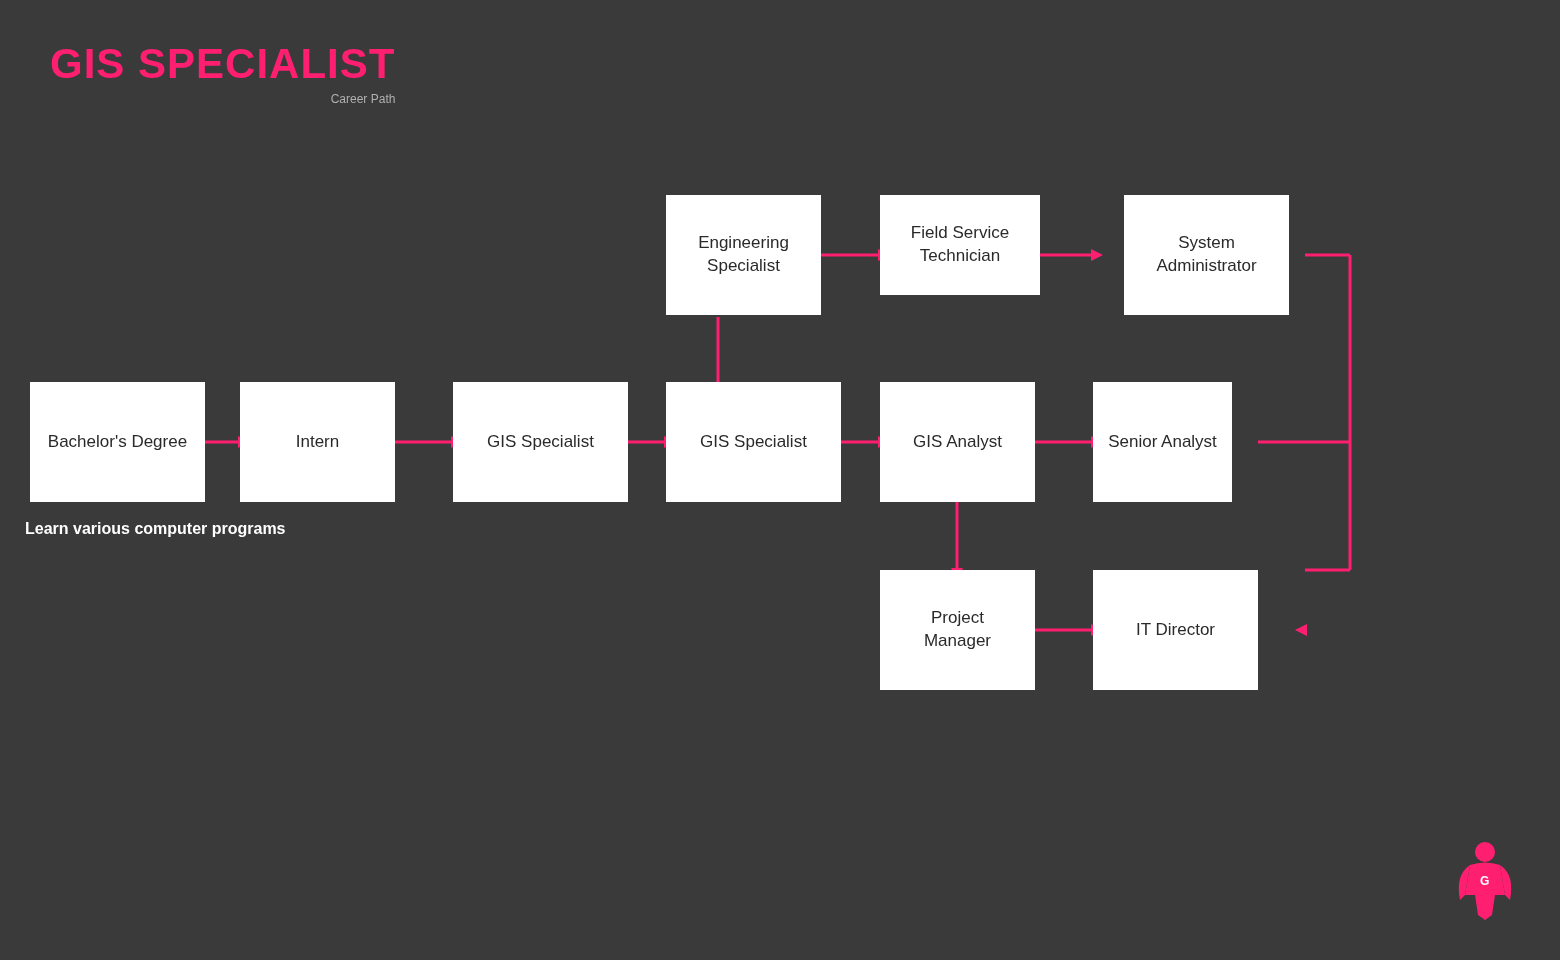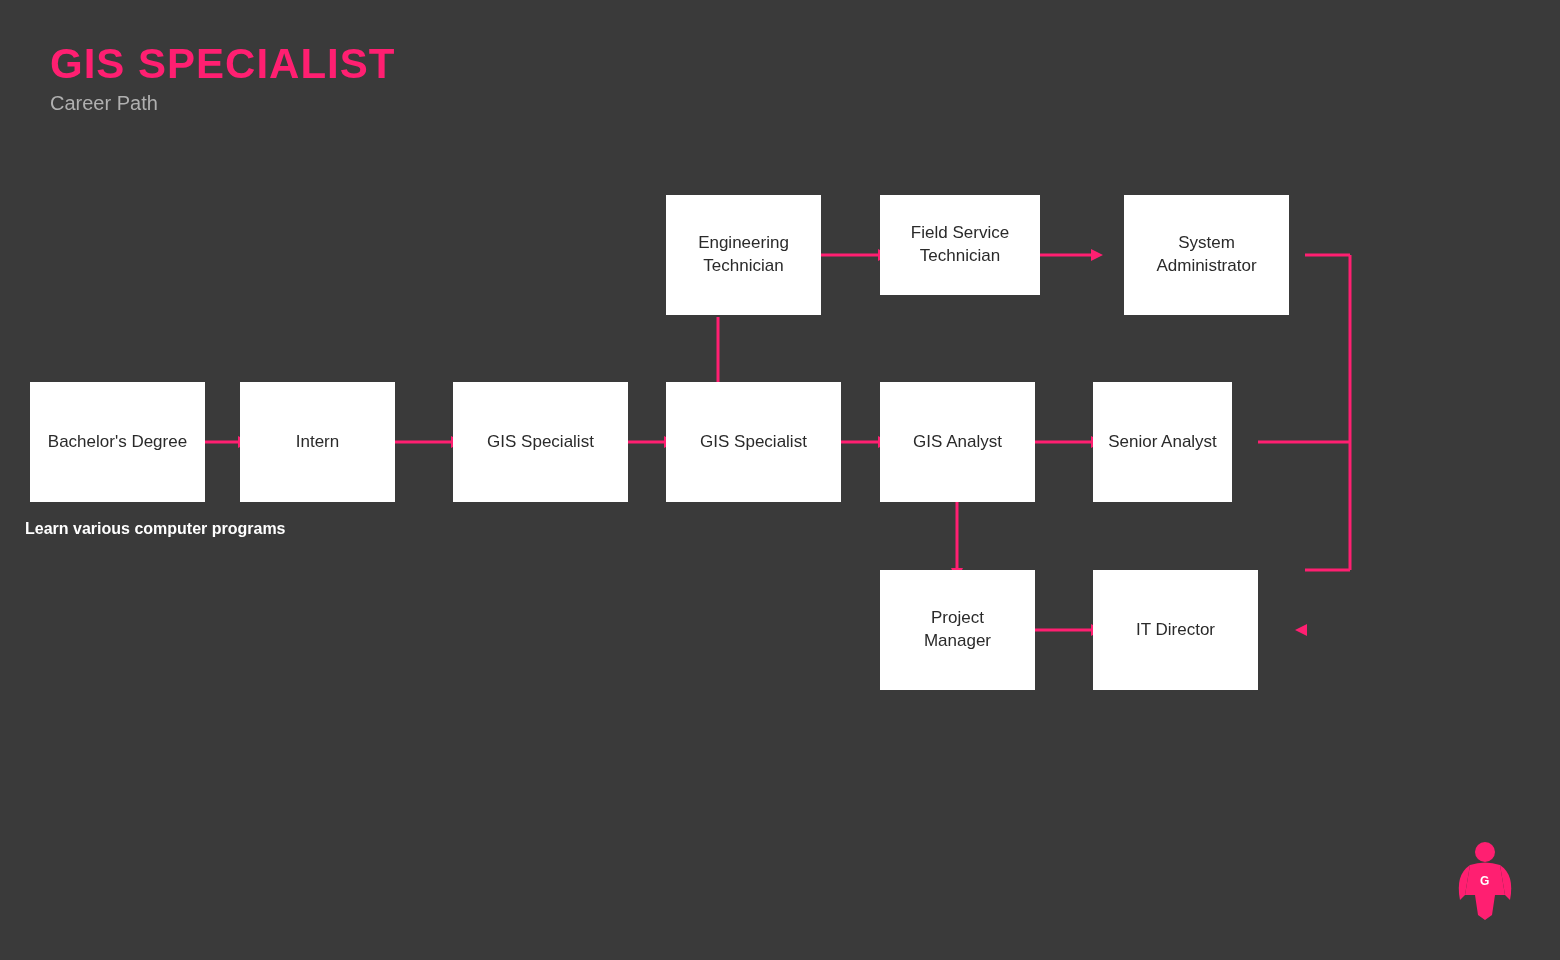--- a/index.html
+++ b/index.html
@@ -22,23 +22,24 @@
     .main-title {
       color: #ff1f71;
       font-size: 42px;
       font-weight: 900;
       letter-spacing: 1px;
       text-transform: uppercase;
     }
 
     .subtitle {
       color: #b0b0b0;
-      font-size: 20px;
+      font-size: 12px;
       font-weight: 400;
       margin-top: 4px;
+      text-align: right;
     }
 
     
     .node {
       position: absolute;
       background: #ffffff;
       border: none;
       display: flex;
       align-items: center;
       justify-content: center;
@@ -138,21 +139,21 @@
 
     <text x="30" y="45" font-size="12" fill="white" font-weight="bold">G</text>
   </svg>
 </div>
 
 <div class="node" style="left: 30px; top: 382px; width: 175px; height: 120px; padding: 10px;">Bachelor's Degree</div>
 <div class="node" style="left: 240px; top: 382px; width: 155px; height: 120px; padding: 26px;">Intern</div>
 <div class="node" style="left: 453px; top: 382px; width: 175px; height: 120px; padding: 10px;">GIS Specialist</div>
 <div class="node" style="left: 666px; top: 382px; width: 175px; height: 120px; padding: 10px;">GIS Specialist</div>
 <div class="node" style="left: 666px; top: 195px; width: 155px; height: 120px; padding: 10px;">Engineering
-Technician</div>
+Specialist</div>
 <div class="node" style="left: 880px; top: 195px; width: 160px; height: 100px; padding: 4px;">Field Service
 Technician</div>
 <div class="node" style="left: 1093px; top: 195px; width: 165px; height: 120px; padding: 28px; margin-left: 31px;">System
 Administrator</div>
 <div class="node" style="left: 880px; top: 382px; width: 155px; height: 120px; padding: 18px;">GIS Analyst</div>
 <div class="node" style="left: 1093px; top: 382px; width: 139px; height: 120px; padding: 10px;">Senior Analyst</div>
 <div class="node" style="left: 880px; top: 570px; width: 155px; height: 120px; padding: 18px;">Project Manager</div>
 <div class="node" style="left: 1093px; top: 570px; width: 165px; height: 120px; ">IT Director</div>
 
 </body></html>

